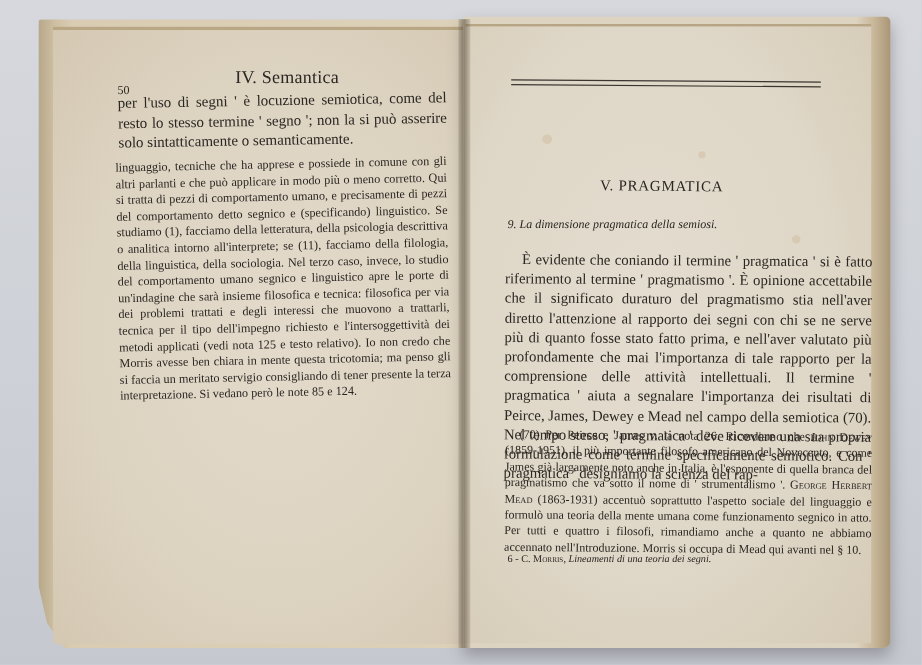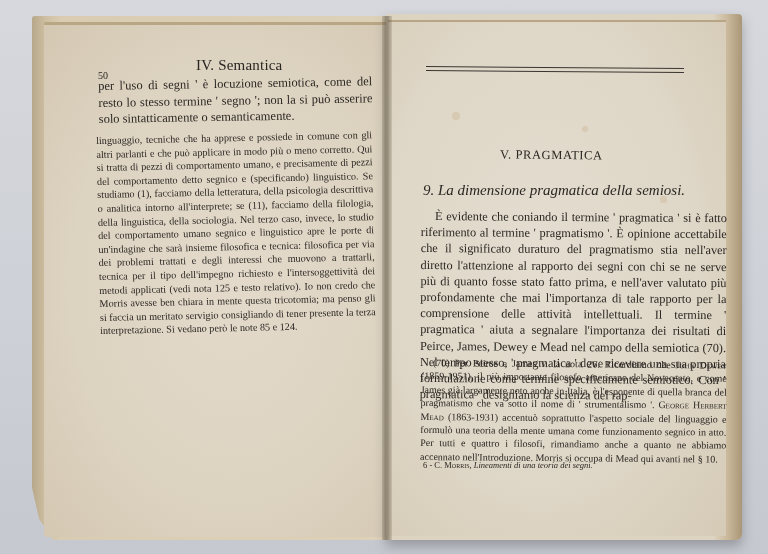--- a/index.html
+++ b/index.html
@@ -58,21 +58,21 @@
       transform: rotate(-1.2deg); transform-origin: left top;
     }
     .rule {
       position: absolute; left: 426px; width: 258px; height: 1px; background: #3a3530;
     }
     .chapter-title {
       left: 500px; top: 148px; font-size: 12.5px; letter-spacing: 0.6px;
       transform: rotate(0.6deg);
     }
     .section-title {
-      left: 423px; top: 182px; font-size: 15px; font-style: italic;
+      left: 423px; top: 182px; font-size: 10px; font-style: italic;
     }
     .body-right {
       left: 421px; top: 208px; width: 306px;
       font-size: 12.3px; line-height: 16.2px; text-align: justify;
       transform: rotate(0.4deg); transform-origin: left top;
     }
     .body-right p { margin: 0; text-indent: 14px; }
     .note-right {
       left: 421px; top: 356px; width: 306px;
       font-size: 10px; line-height: 13.4px; text-align: justify;

